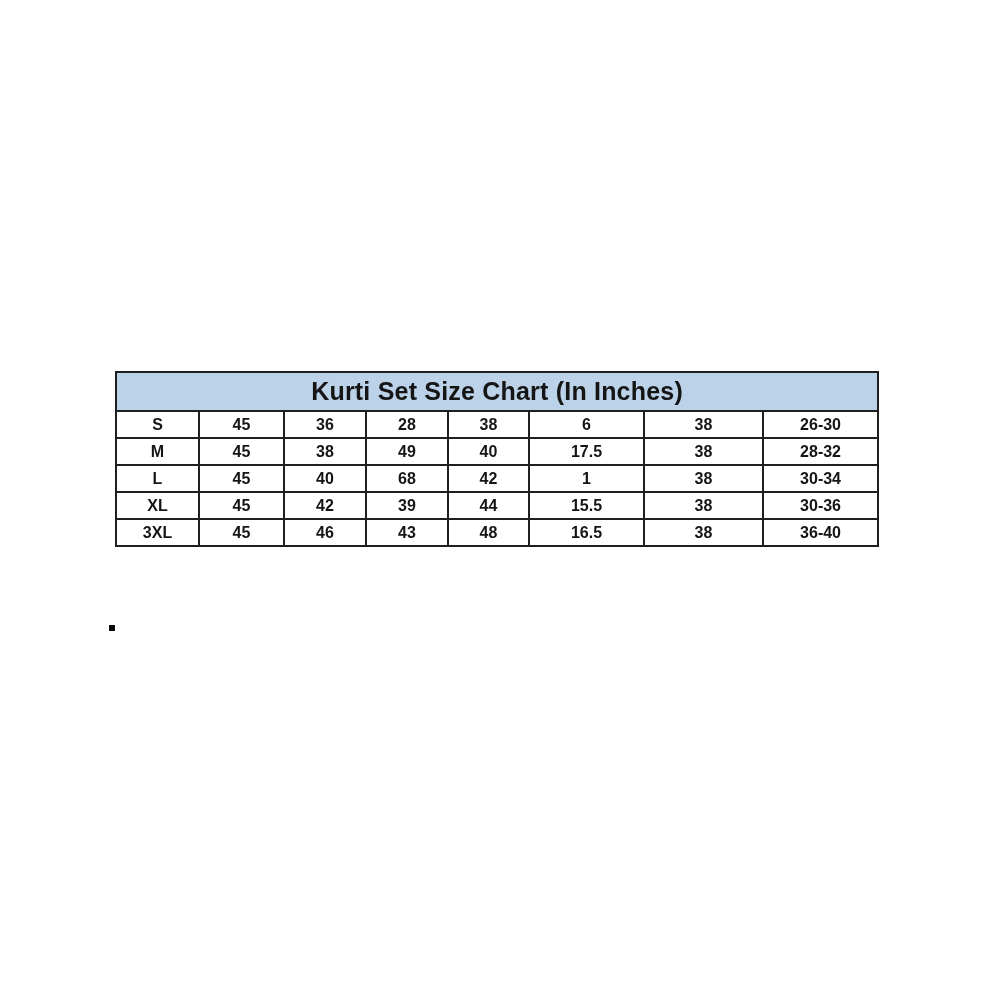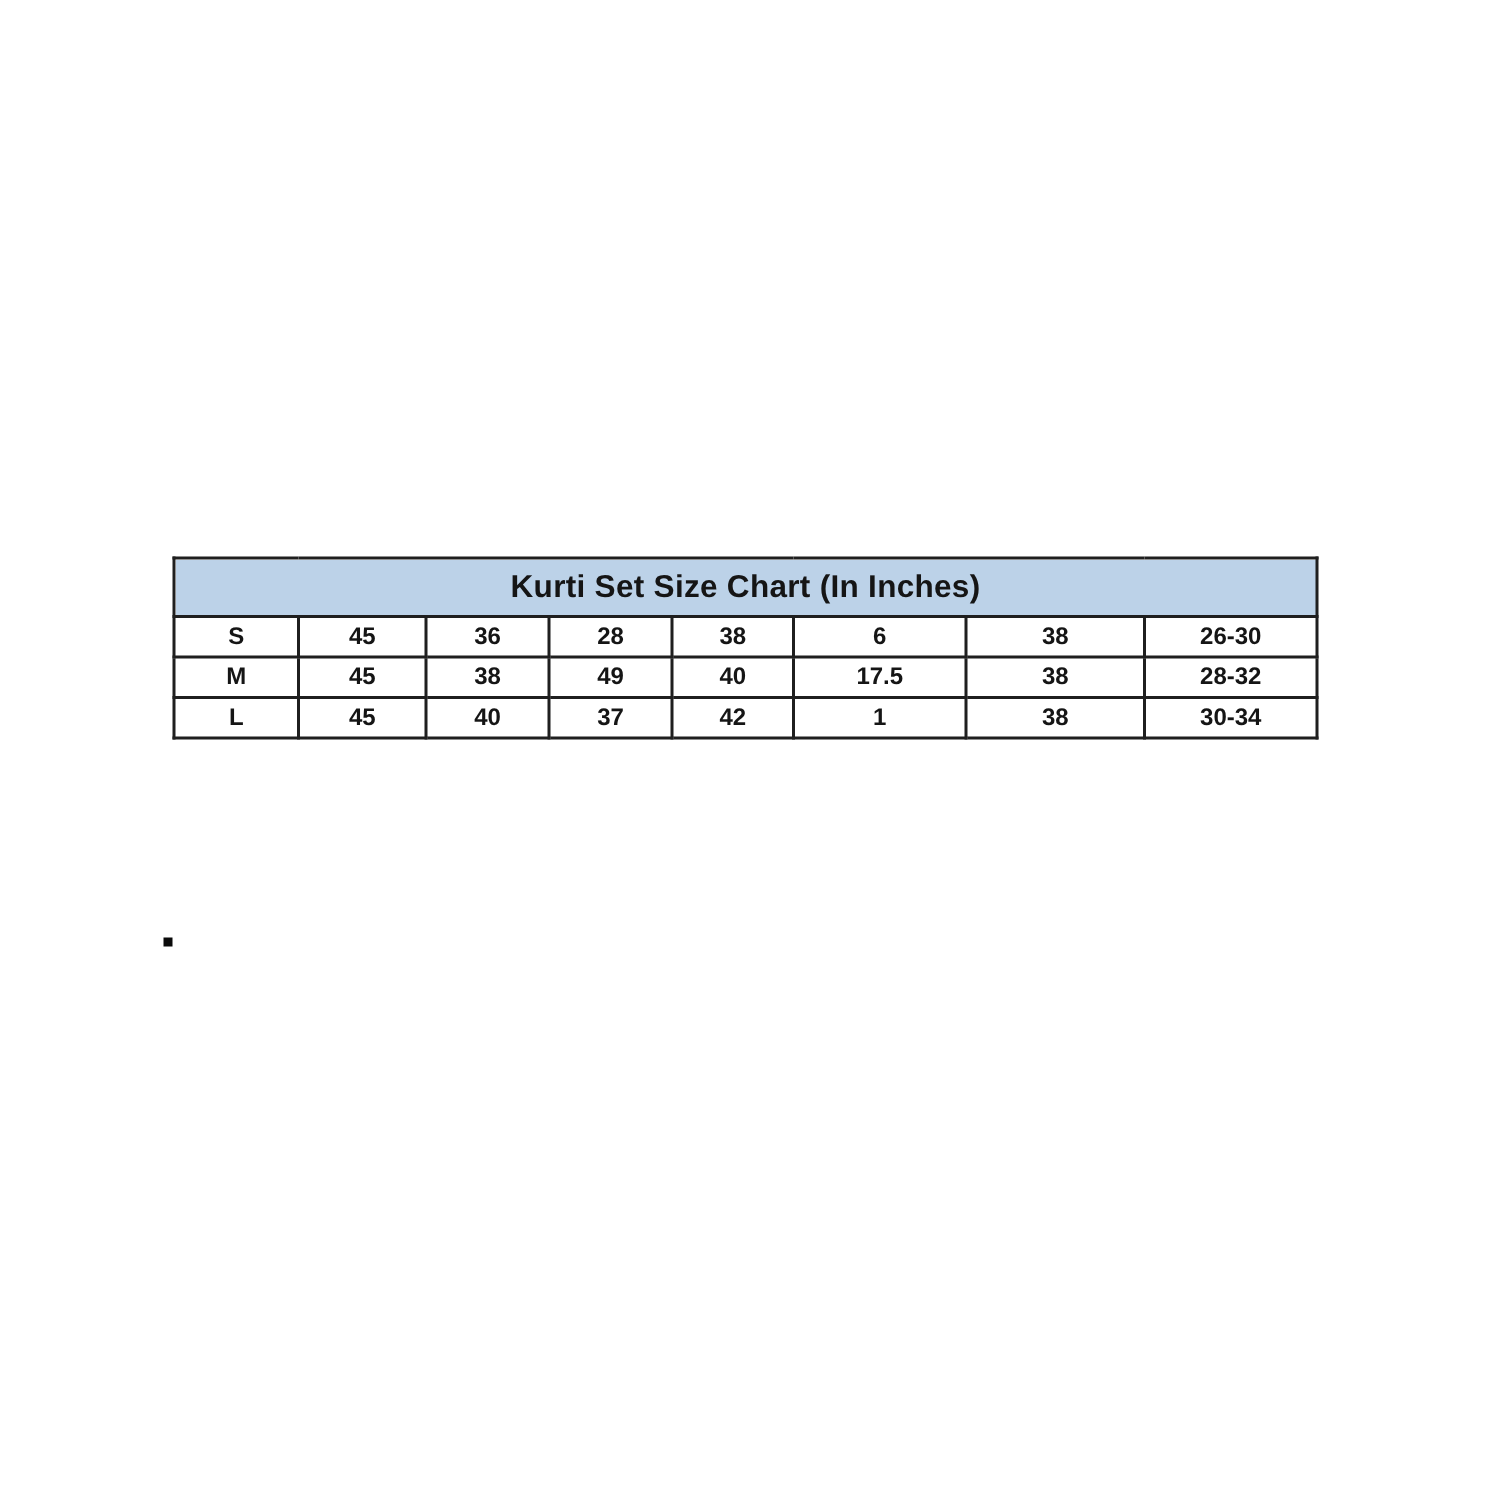--- a/index.html
+++ b/index.html
@@ -32,21 +32,21 @@
   table.size-chart td{
     border:2px solid var(--border-color);
     text-align:center;
     vertical-align:middle;
     padding:0;
     overflow:hidden;
   }
   tr.title-row th{
     height:39px;
     background:var(--header-bg);
-    font-size:21px;
+    font-size:25px;
     font-weight:700;
     letter-spacing:0.2px;
   }
   tr.header-row th{
     height:56px;
     background:var(--header-bg);
     font-size:16px;
     font-weight:700;
     line-height:1.25;
     white-space:pre-line;
@@ -102,23 +102,43 @@
           <td>49</td>
           <td>40</td>
           <td>17.5</td>
           <td>38</td>
           <td>28-32</td>
         </tr>
         <tr>
           <td>L</td>
           <td>45</td>
           <td>40</td>
-          <td>37</td>
+          <td>68</td>
           <td>42</td>
           <td>1</td>
           <td>38</td>
           <td>30-34</td>
+        </tr>
+        <tr>
+          <td>XL</td>
+          <td>45</td>
+          <td>42</td>
+          <td>39</td>
+          <td>44</td>
+          <td>15.5</td>
+          <td>38</td>
+          <td>30-36</td>
+        </tr>
+        <tr>
+          <td>3XL</td>
+          <td>45</td>
+          <td>46</td>
+          <td>43</td>
+          <td>48</td>
+          <td>16.5</td>
+          <td>38</td>
+          <td>36-40</td>
         </tr>
       </tbody>
   </table>
 </div>
 
 <div class="corner-marker"></div>
 
 </body></html>

